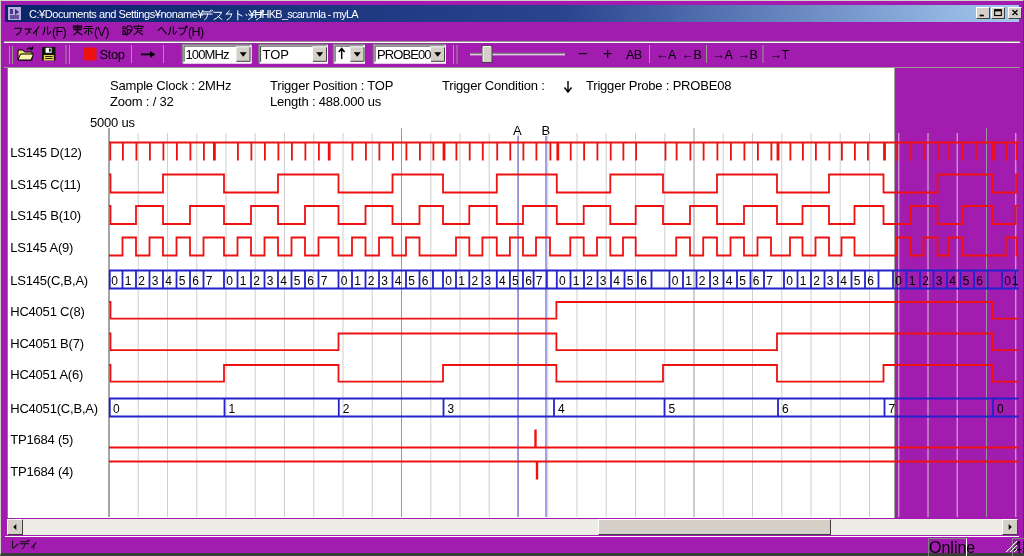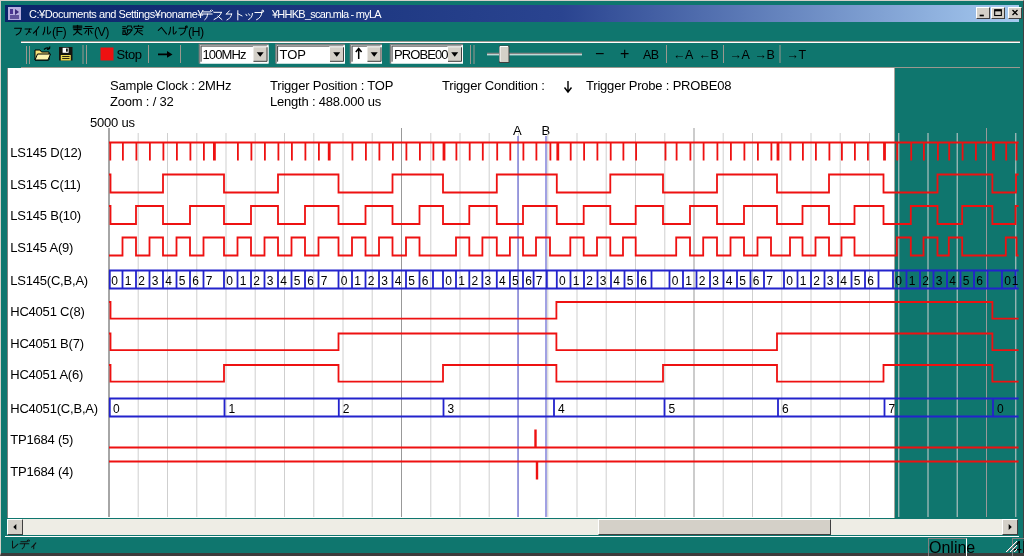--- a/index.html
+++ b/index.html
@@ -1,28 +1,28 @@
 <!DOCTYPE html>
 <html><head><meta charset="utf-8"><style>
 * {margin:0;padding:0;box-sizing:border-box}
 html,body {width:1024px;height:556px;overflow:hidden;background:#d4d0c8;font-family:"Liberation Sans",sans-serif}
-.win {position:absolute;left:0;top:0;width:1024px;height:556px;background:#0f766e;
+.win {position:absolute;left:0;top:0;width:1024px;height:556px;background:#a21caf;
   border-left:1px solid #d4d0c8;border-top:1px solid #d4d0c8;border-right:1px solid #404040;border-bottom:3px solid #3c3c3c}
 .title {position:absolute;left:4px;top:4px;right:4px;height:16.5px;
   background:linear-gradient(to right,#0a246a,#2a4490 55%,#a6caf0);color:#fff}
 .appicon {position:absolute;left:3px;top:1.5px;width:13px;height:13px}
 .tt {position:absolute;top:2.5px;font-size:11px;white-space:pre;letter-spacing:-0.45px}
 .wbtn {position:absolute;top:1.5px;width:14px;height:12.5px;background:#d4d0c8;
   border-top:1px solid #fff;border-left:1px solid #fff;border-right:1.5px solid #404040;border-bottom:1.5px solid #404040}
 .wbtn svg {position:absolute;left:0;top:0;width:12px;height:10px}
 .menu {position:absolute;left:4px;top:21px;right:4px;height:19px;font-size:12.5px}
 .menu span {position:absolute;top:3px;white-space:pre}
 .menu svg {vertical-align:-1.5px}
 .menu i {font-style:normal;font-size:12.5px;letter-spacing:-0.6px;vertical-align:0.5px}
-.toolbar {position:absolute;left:20px;top:40px;right:3px;height:26px;border-top:1px solid #9b988f;box-shadow:inset 0 1px 0 #fff}
+.toolbar {position:absolute;left:3px;top:40px;right:3px;height:26px;border-top:1px solid #9b988f;box-shadow:inset 0 1px 0 #fff}
 .toolbar:after {content:"";position:absolute;left:0;right:0;top:24.5px;height:1px;background:#9b988f}
 .tb {font-size:13px;fill:#000}
 .tb2 {font-size:16px;fill:#000}
 .tbn {font-size:12.5px;fill:#000;letter-spacing:-0.5px}
 .client {position:absolute;left:6px;top:67px;width:888px;height:450px;background:#fff;border-left:1px solid #808080;border-right:1px solid #a8a49c}
 .t13 {font-size:13px;fill:#000;letter-spacing:-0.2px}
 .bus {font-size:12px;fill:#000;letter-spacing:-0.5px}
 .w {stroke:#ee1111;stroke-width:1.8;fill:none}
 .hscroll {position:absolute;left:6px;top:518px;width:1011px;height:16px;background:#eeede5}
 .sbtn {position:absolute;top:0;width:16px;height:16px;background:#d4d0c8;
@@ -58,21 +58,21 @@
           <path d="M 29.68 3.82 C 29.47 6.15 27.77 8.48 25.02 9.75" stroke="#fff" stroke-width="1.0" fill="none" stroke-linecap="round"></path>
           <path d="M 35.83 0.42 L 35.83 9.75" stroke="#fff" stroke-width="1.0" fill="none" stroke-linecap="round"></path>
           <path d="M 35.83 3.60 L 40.07 5.72" stroke="#fff" stroke-width="1.0" fill="none" stroke-linecap="round"></path>
           <path d="M 43.88 4.03 L 44.94 5.51" stroke="#fff" stroke-width="1.0" fill="none" stroke-linecap="round"></path>
           <path d="M 46.64 3.60 L 47.70 5.09" stroke="#fff" stroke-width="1.0" fill="none" stroke-linecap="round"></path>
           <path d="M 50.46 3.18 C 50.46 5.94 48.97 8.27 46.64 9.33" stroke="#fff" stroke-width="1.0" fill="none" stroke-linecap="round"></path>
           <path d="M 52.89 2.33 L 59.89 2.33" stroke="#fff" stroke-width="1.0" fill="none" stroke-linecap="round"></path>
           <path d="M 59.89 2.33 C 59.68 5.30 57.77 8.27 54.59 9.54" stroke="#fff" stroke-width="1.0" fill="none" stroke-linecap="round"></path>
           <circle cx="60.74" cy="0.95" r="0.95" stroke="#fff" stroke-width="1.0" fill="none"></circle>
         </svg></span>
-  <span class="tt" style="left:267px;letter-spacing:-0.75px">¥HHKB_scan.mla - myLA</span>
+  <span class="tt" style="left:244px;letter-spacing:-0.75px">¥HHKB_scan.mla - myLA</span>
   <span class="wbtn" style="left:971px">
         <svg viewBox="0 0 14 12">
           <path d="M3 9 H8" stroke="#000" stroke-width="2"></path>
         </svg>
       </span>
   <span class="wbtn" style="left:985.5px">
         <svg viewBox="0 0 14 12">
           <rect x="3" y="2" width="8" height="7" fill="none" stroke="#000" stroke-width="1.3"></rect>
           <path d="M3 3.2 H11" stroke="#000" stroke-width="1.6"></path>
         </svg>

